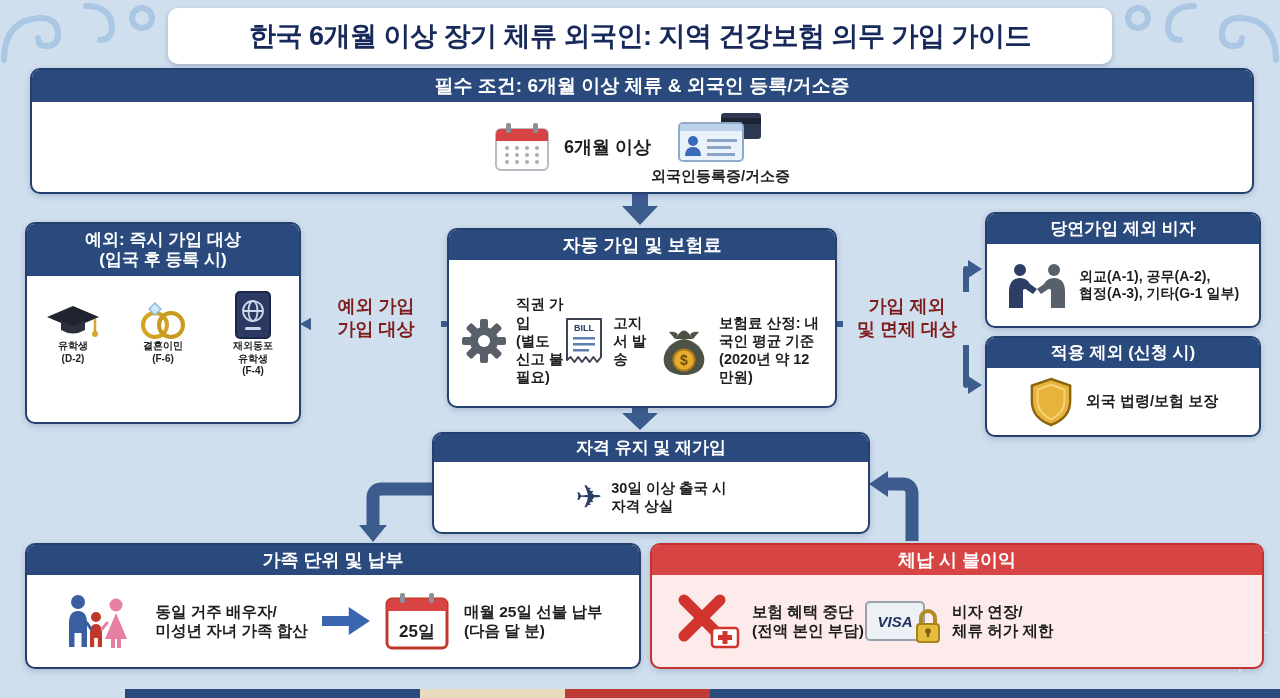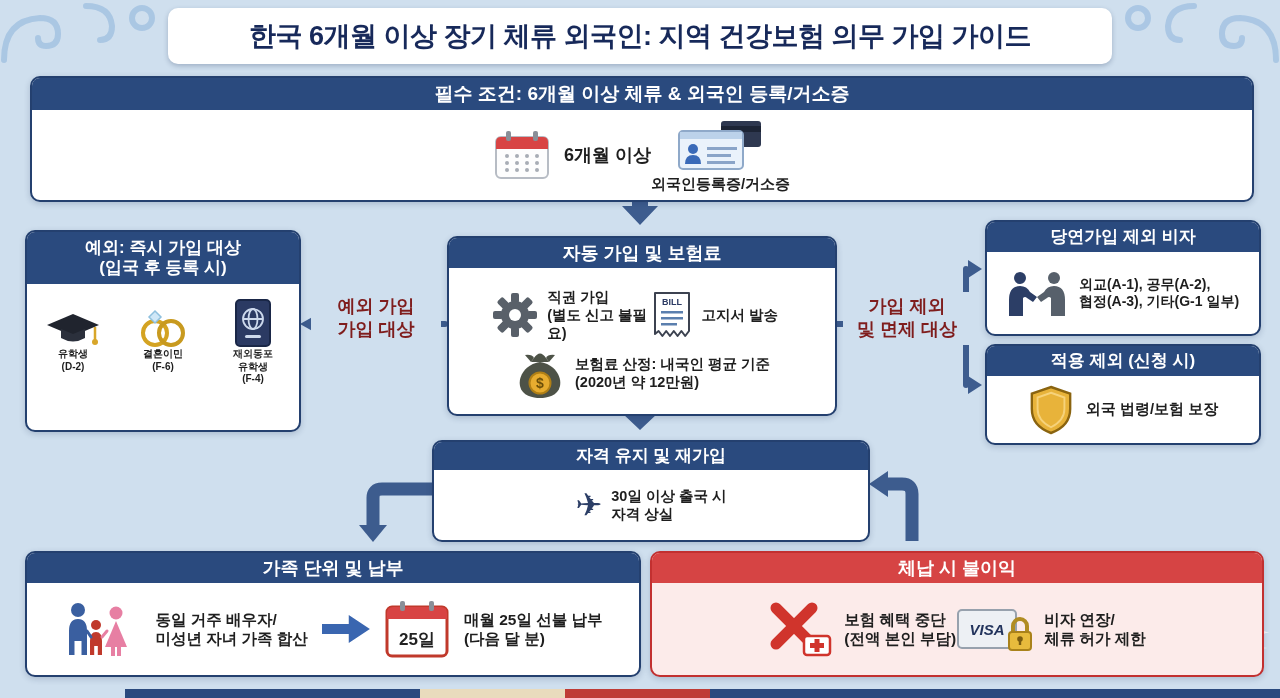--- a/index.html
+++ b/index.html
@@ -12,21 +12,21 @@
   .deco-tr{right:0;top:0;transform:scaleX(-1);}
   .deco-br{right:8px;bottom:14px;}
 
   .connectors{position:absolute;left:0;top:0;z-index:1;pointer-events:none;}
 
   .title-card{position:absolute;left:168px;top:8px;width:944px;height:56px;background:#ffffff;
     border-radius:10px;box-shadow:0 2px 5px rgba(20,40,80,.25);display:flex;align-items:center;
     justify-content:center;font-size:27px;font-weight:800;color:#17295a;z-index:2;letter-spacing:-0.5px;}
 
   .box{position:absolute;background:#ffffff;border:2.5px solid #24406f;border-radius:10px;
-    overflow:hidden;box-shadow:0 2px 6px rgba(20,40,80,.2);z-index:2;display:flex;flex-direction:column;margin-top:8px;}
+    overflow:hidden;box-shadow:0 2px 6px rgba(20,40,80,.2);z-index:2;display:flex;flex-direction:column;}
   .box-header{background:#2a4a7e;color:#ffffff;font-weight:700;text-align:center;display:flex;
     align-items:center;justify-content:center;line-height:1.15;flex:none;}
   .box-body{flex:1;display:flex;align-items:center;justify-content:center;}
   .lbl{font-weight:700;color:#1e1e1e;line-height:1.25;}
   .icon{display:inline-flex;flex:none;align-items:flex-end;justify-content:center;}
 
   .req-box{left:30px;top:68px;width:1220px;height:122px;}
   .req-box .box-header{height:32px;font-size:19px;}
   .req-body{}
   .req-item{display:flex;align-items:center;gap:14px;font-size:18px;}
@@ -34,21 +34,21 @@
 
   .exc-box{left:25px;top:222px;width:272px;height:198px;}
   .exc-box .box-header{height:52px;font-size:17px;}
   .exc-body{align-items:flex-start;gap:8px;padding-top:12px;}
   .exc-item{width:82px;display:flex;flex-direction:column;align-items:center;
     text-align:center;font-size:10px;}
   .exc-item .icon{height:52px;}
 
   .auto-box{left:447px;top:228px;width:386px;height:176px;}
   .auto-box .box-header{height:30px;font-size:18px;}
-  .auto-body{flex-direction:column;padding:20px 12px;gap:4px;align-items:center;}
+  .auto-body{flex-direction:row;padding:20px 12px;gap:4px;align-items:flex-end;}
   .auto-row{display:flex;align-items:center;}
   .auto-item{display:flex;align-items:center;gap:9px;font-size:14.5px;}
   .auto-item.grow{flex:1.15;}
   .auto-item.grow2{flex:1;}
   .auto-row.center{justify-content:center;}
 
   .visa-box{left:985px;top:212px;width:272px;height:112px;}
   .visa-box .box-header{height:30px;font-size:17px;}
   .visa-body{gap:12px;padding:0 10px;font-size:14px;}
 
@@ -63,21 +63,21 @@
   .airplane{font-size:32px;color:#2c3e66;line-height:1;}
 
   .fam-box{left:25px;top:543px;width:612px;height:122px;}
   .fam-box .box-header{height:30px;font-size:18px;}
   .fam-body{gap:14px;font-size:15.5px;padding:0 14px;}
   .flow-arrow{width:48px;height:28px;background:#3a66b0;flex:none;
     clip-path:polygon(0 32%,56% 32%,56% 0,100% 50%,56% 100%,56% 68%,0 68%);}
 
   .pen-box{left:650px;top:543px;width:610px;height:122px;border-color:#c23030;background:#fcebea;}
   .pen-box .box-header{background:#d64444;height:30px;font-size:18px;}
-  .pen-body{justify-content:center;font-size:15.5px;}
+  .pen-body{justify-content:flex-start;font-size:15.5px;padding-left:24px;}
   .pen-item{display:flex;align-items:center;gap:12px;}
 
   .conn-label{position:absolute;z-index:3;background:#cfdfee;color:#7f1d1d;font-weight:800;
     font-size:18px;text-align:center;line-height:1.3;padding:3px 4px;}
   .conn-label.left{left:311px;top:292px;width:122px;}
   .conn-label.right{left:843px;top:292px;width:120px;}
 
   .footer-seg{position:absolute;bottom:0;height:9px;z-index:1;}
   .seg-1{left:125px;width:295px;background:#2a4a7e;}
   .seg-2{left:420px;width:145px;background:#e9dbbd;}

